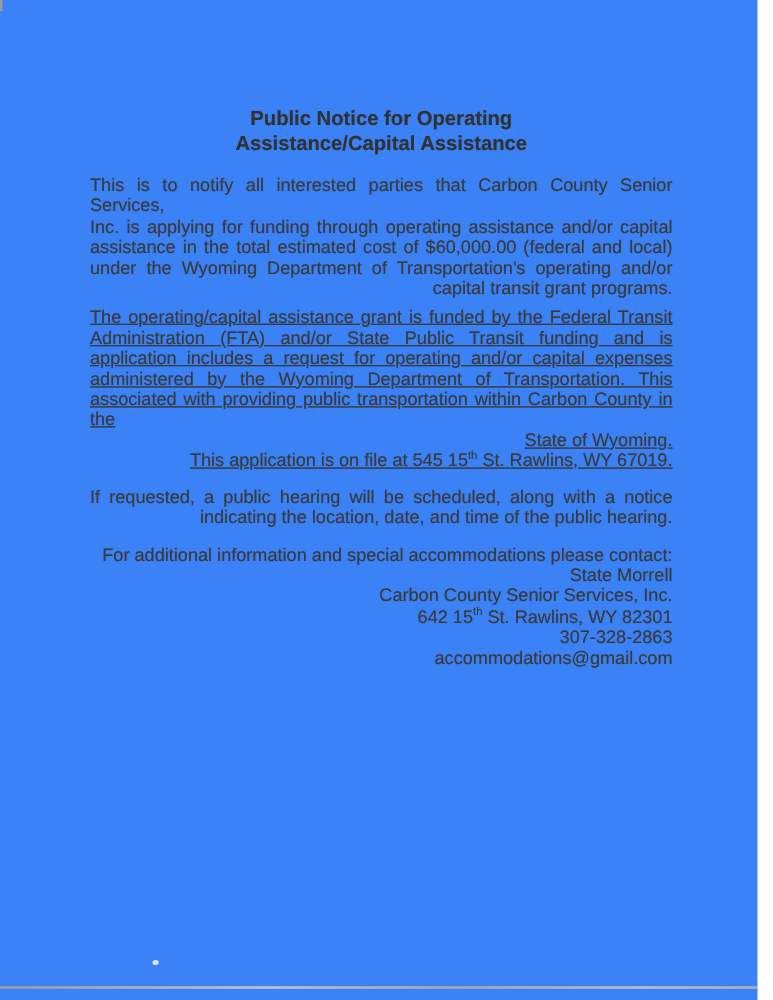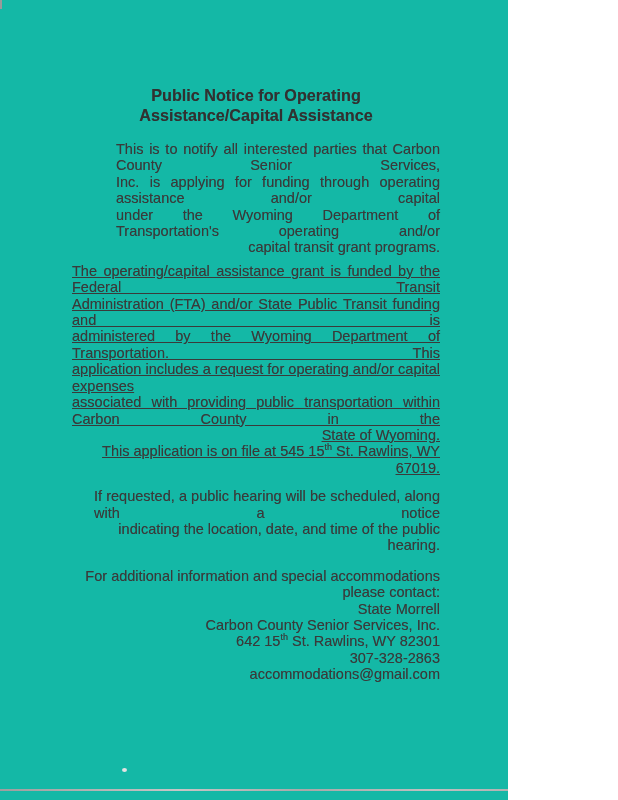--- a/index.html
+++ b/index.html
@@ -2,23 +2,23 @@
 <html><head>
 <meta charset="utf-8">
 <style>
   html, body {
     margin: 0;
     padding: 0;
     background: #ffffff;
   }
   .page {
     position: relative;
-    width: 508px;
+    width: 606px;
     height: 800px;
-    background: #14b8a6;
+    background: #3b82f6;
     box-sizing: border-box;
     padding: 85px 68px 0 72px;
     overflow: hidden;
     font-family: "Liberation Sans", sans-serif;
     color: #3a3a3a;
     text-shadow: 0 0 0.6px rgba(58,58,58,0.55);
   }
   .doc-title {
     margin: 0 0 16px 0;
     font-size: 16.2px;
@@ -26,23 +26,23 @@
     font-weight: bold;
     text-align: center;
     color: #313131;
   }
   .doc-title span { display: block; }
   .para {
     margin: 0;
     font-size: 14.5px;
     line-height: 16.4px;
   }
-  .mb1 { margin-bottom: 7px; margin-left: 44px; }
+  .mb1 { margin-bottom: 7px; }
   .mb2 { margin-bottom: 12px; text-decoration: underline; }
-  .mb3 { margin-bottom: 14px; margin-left: 22px; }
+  .mb3 { margin-bottom: 14px; }
   .jline {
     text-align: justify;
     text-align-last: justify;
   }
   .pline {
     text-align: right;
   }
   sup.ord {
     font-size: 9px;
     line-height: 0;
@@ -76,29 +76,30 @@
   <div class="scan-nick-tl"></div>
 
   <h1 class="doc-title">
     <span>Public Notice for Operating</span>
     <span>Assistance/Capital Assistance</span>
   </h1>
 
   <div class="para mb1">
     <div class="jline">This is to notify all interested parties that Carbon County Senior Services,</div>
     <div class="jline">Inc. is applying for funding through operating assistance and/or capital</div>
+    <div class="jline">assistance in the total estimated cost of $60,000.00 (federal and local)</div>
     <div class="jline">under the Wyoming Department of Transportation's operating and/or</div>
     <div class="pline">capital transit grant programs.</div>
   </div>
 
   <div class="para mb2">
     <div class="jline">The operating/capital assistance grant is funded by the Federal Transit</div>
     <div class="jline">Administration (FTA) and/or State Public Transit funding and is</div>
+    <div class="jline">application includes a request for operating and/or capital expenses</div>
     <div class="jline">administered by the Wyoming Department of Transportation. This</div>
-    <div class="jline">application includes a request for operating and/or capital expenses</div>
     <div class="jline">associated with providing public transportation within Carbon County in the</div>
     <div class="pline">State of Wyoming.</div>
     <div class="pline"><span>This application is on file at 545 15</span><sup class="ord">th</sup><span> St. Rawlins, WY 67019.</span></div>
   </div>
 
   <div class="para mb3">
     <div class="jline">If requested, a public hearing will be scheduled, along with a notice</div>
     <div class="pline">indicating the location, date, and time of the public hearing.</div>
   </div>
 

